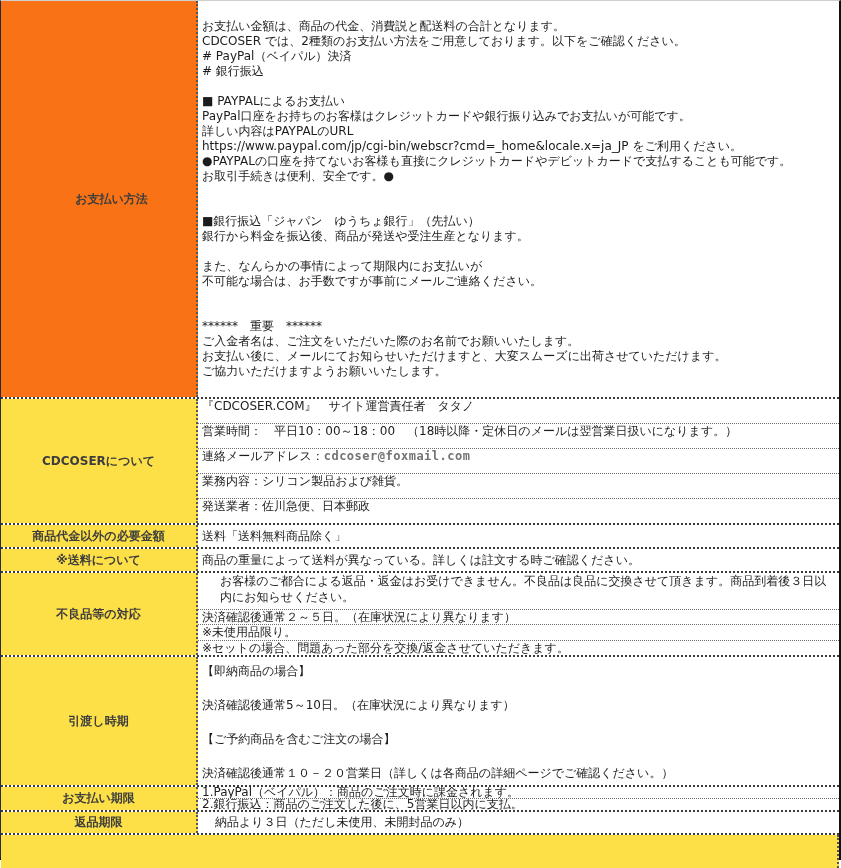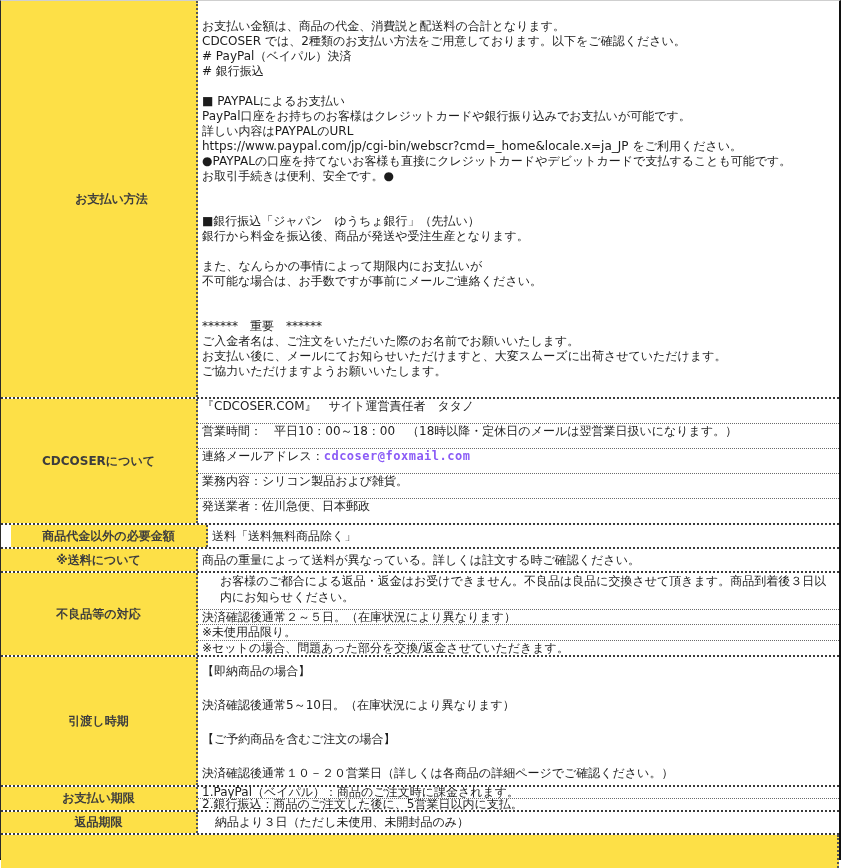--- a/index.html
+++ b/index.html
@@ -17,34 +17,34 @@
     background:#ffffff;
   }
   .sec{display:flex;box-sizing:border-box;}
   .sec + .sec{border-top:2px dotted #3a3a3a;}
   .hdr{
     flex:0 0 197px;box-sizing:border-box;padding:0 6px;
     border-right:2px dotted #555555;
     display:flex;align-items:center;justify-content:center;text-align:center;
     font-weight:bold;color:#3d3d3d;background:#fde047;
   }
-  .sec-0 .hdr{background:#fde047;padding-left:32px;}
+  .sec-0 .hdr{background:#f97316;padding-left:32px;}
   .bdy{flex:1;display:flex;flex-direction:column;min-width:0;}
   .row{box-sizing:border-box;padding:0 4px;overflow:hidden;}
   .row + .row{border-top:1px dotted #6b6b6b;}
   .line{line-height:15px;white-space:pre-wrap;word-break:break-all;}
   .line:empty::before{content:"\00a0";}
   
   .sec-0{height:396px;}
   .sec-0 .bdy{padding-top:18px;}
   
   .sec-1{height:126px;}
   .sec-1 .row{flex:1;display:flex;align-items:flex-start;}
   
-  .sec-2{height:24px;padding-left:10px;}
+  .sec-2{height:24px;}
   .sec-3{height:24px;}
   .sec-2 .row,.sec-3 .row{flex:1;display:flex;align-items:center;}
   
   .sec-4{height:84px;}
   .sec-4 .line{line-height:16px;}
   .sec-4 .row:first-child{flex:0 0 36px;margin-left:18px;}
   .sec-4 .row + .row{flex:1;display:flex;align-items:center;}
   .sec-4 .row + .row .line{line-height:14px;}
   
   .sec-5{height:130px;}
@@ -53,21 +53,21 @@
   
   .sec-6{height:25px;}
   .sec-6 .row{flex:1;display:flex;align-items:center;}
   .sec-6 .line{line-height:11px;}
   
   .sec-7{height:23px;gap:13px;}
   .sec-8{height:24px;flex-direction:column;}
   .sec-7 .row,.sec-8 .row{flex:1;display:flex;align-items:center;}
   .email{
     font-family:"DejaVu Sans Mono",monospace;font-weight:bold;
-    letter-spacing:0.5px;color:#8b5cf6;
+    letter-spacing:0.5px;color:#737373;
   }
 </style>
 </head>
 <body>
 
 <div class="page">
   <div class="tbl" id="tbl">
       <div class="sec sec-0">
         <div class="hdr">お支払い方法</div>
         <div class="bdy">

